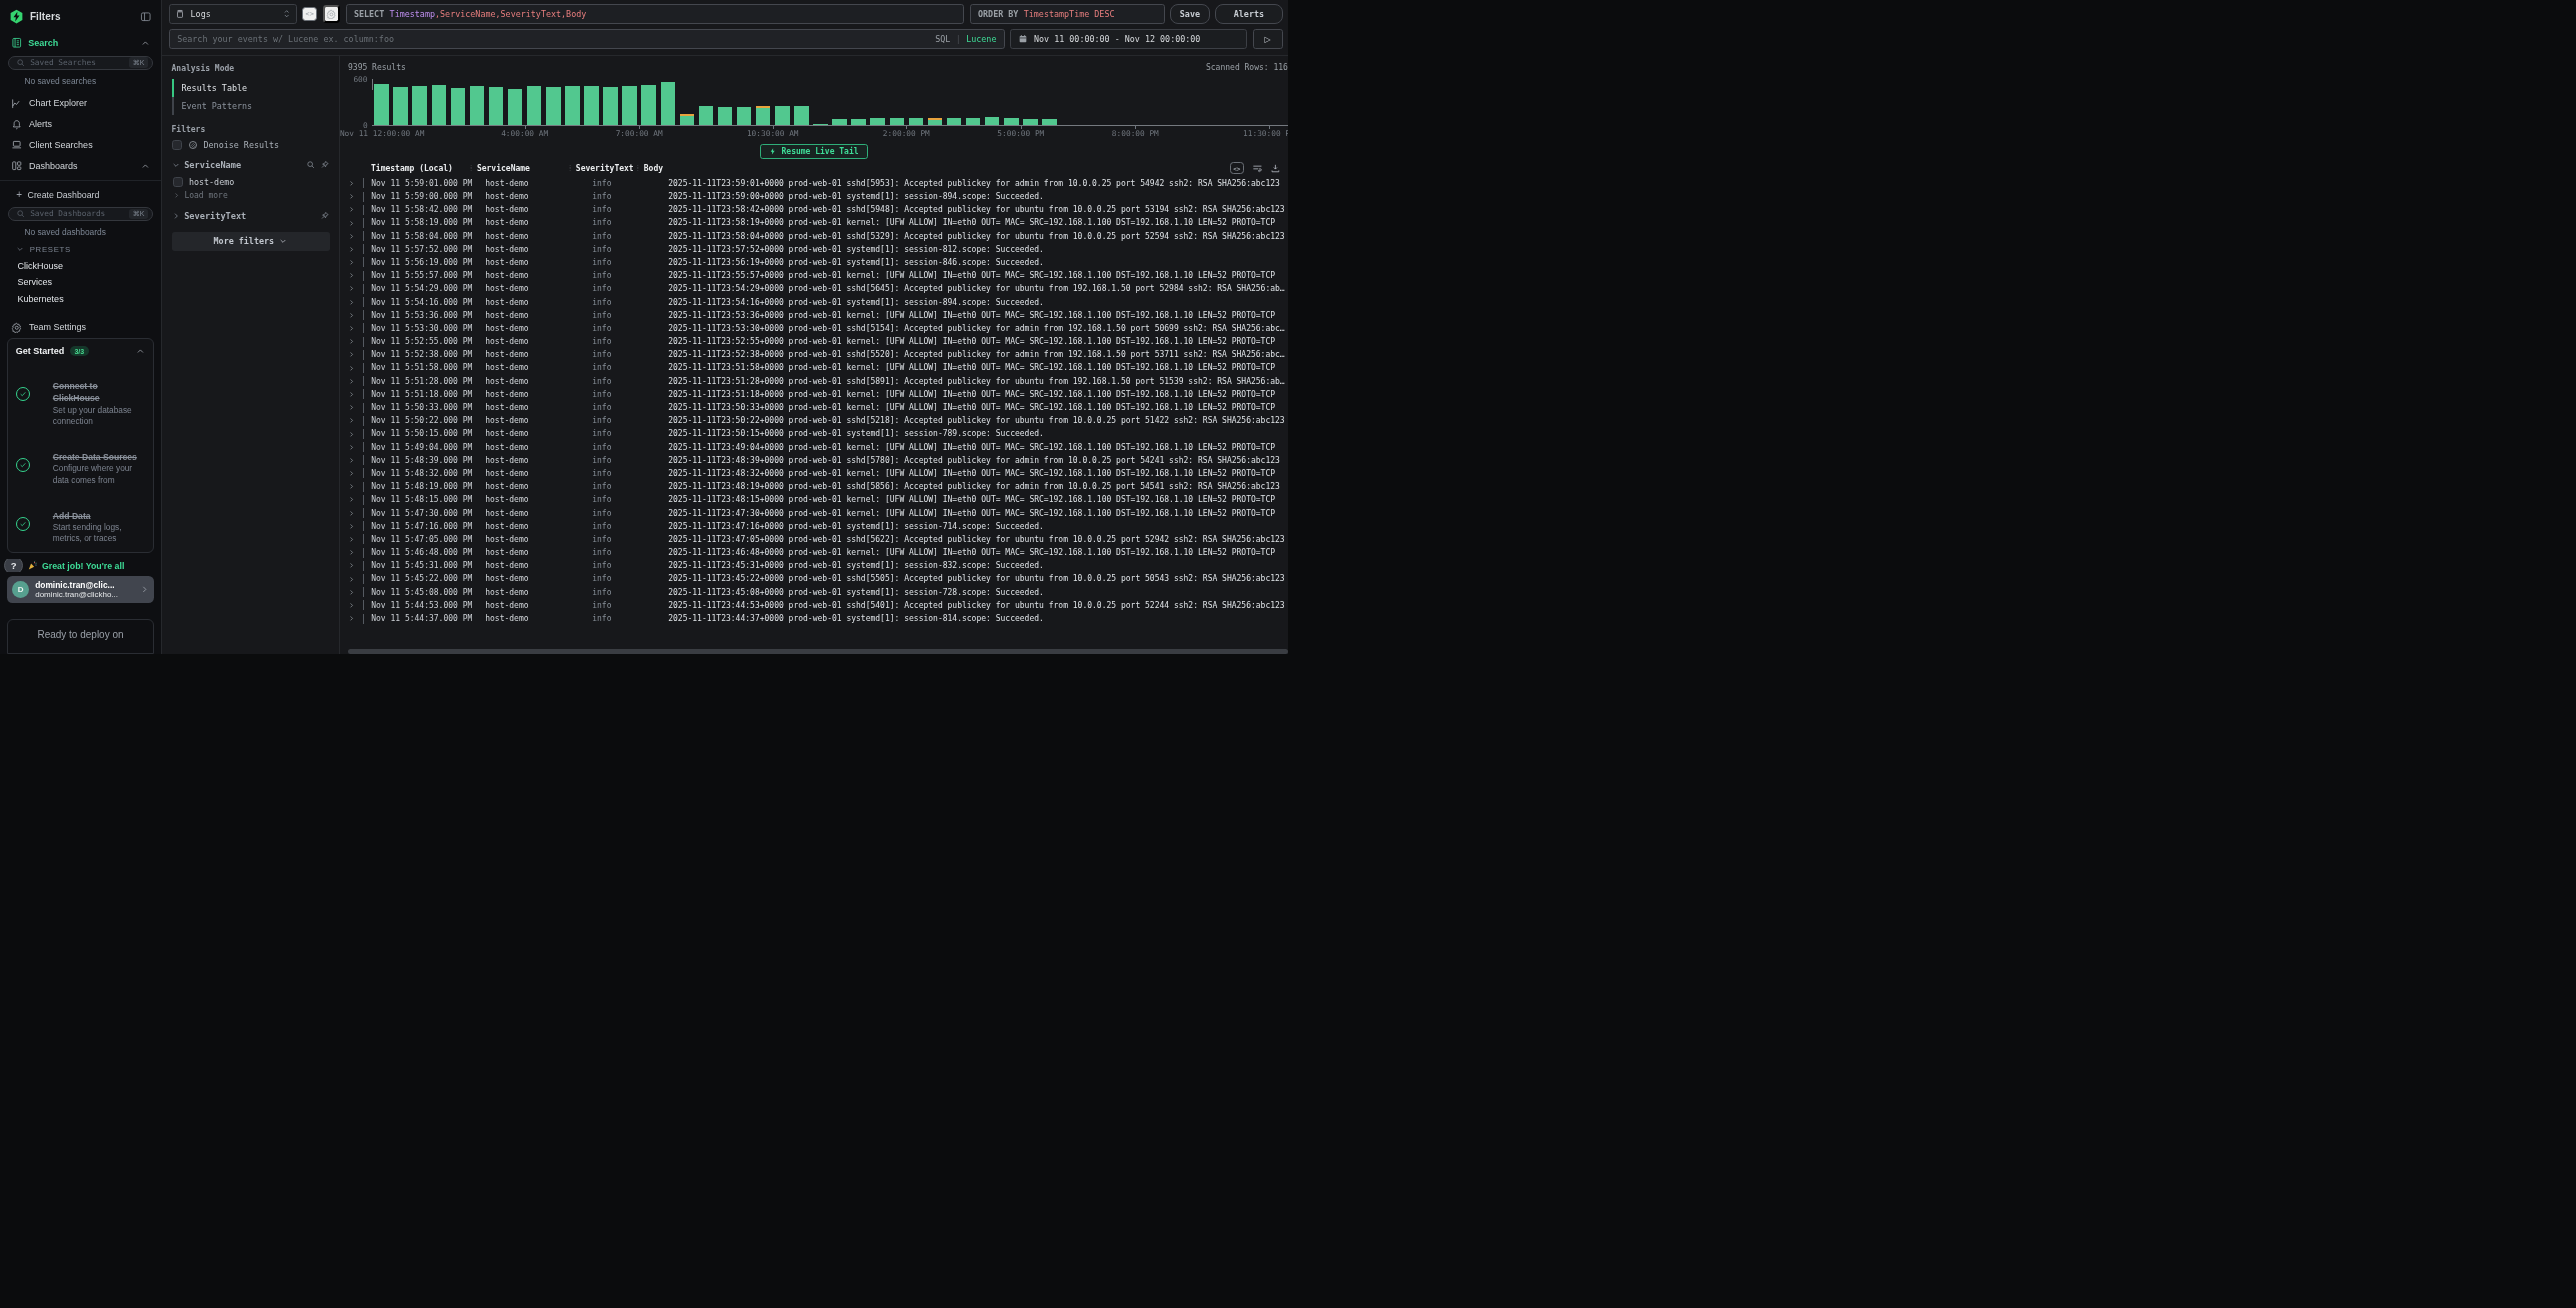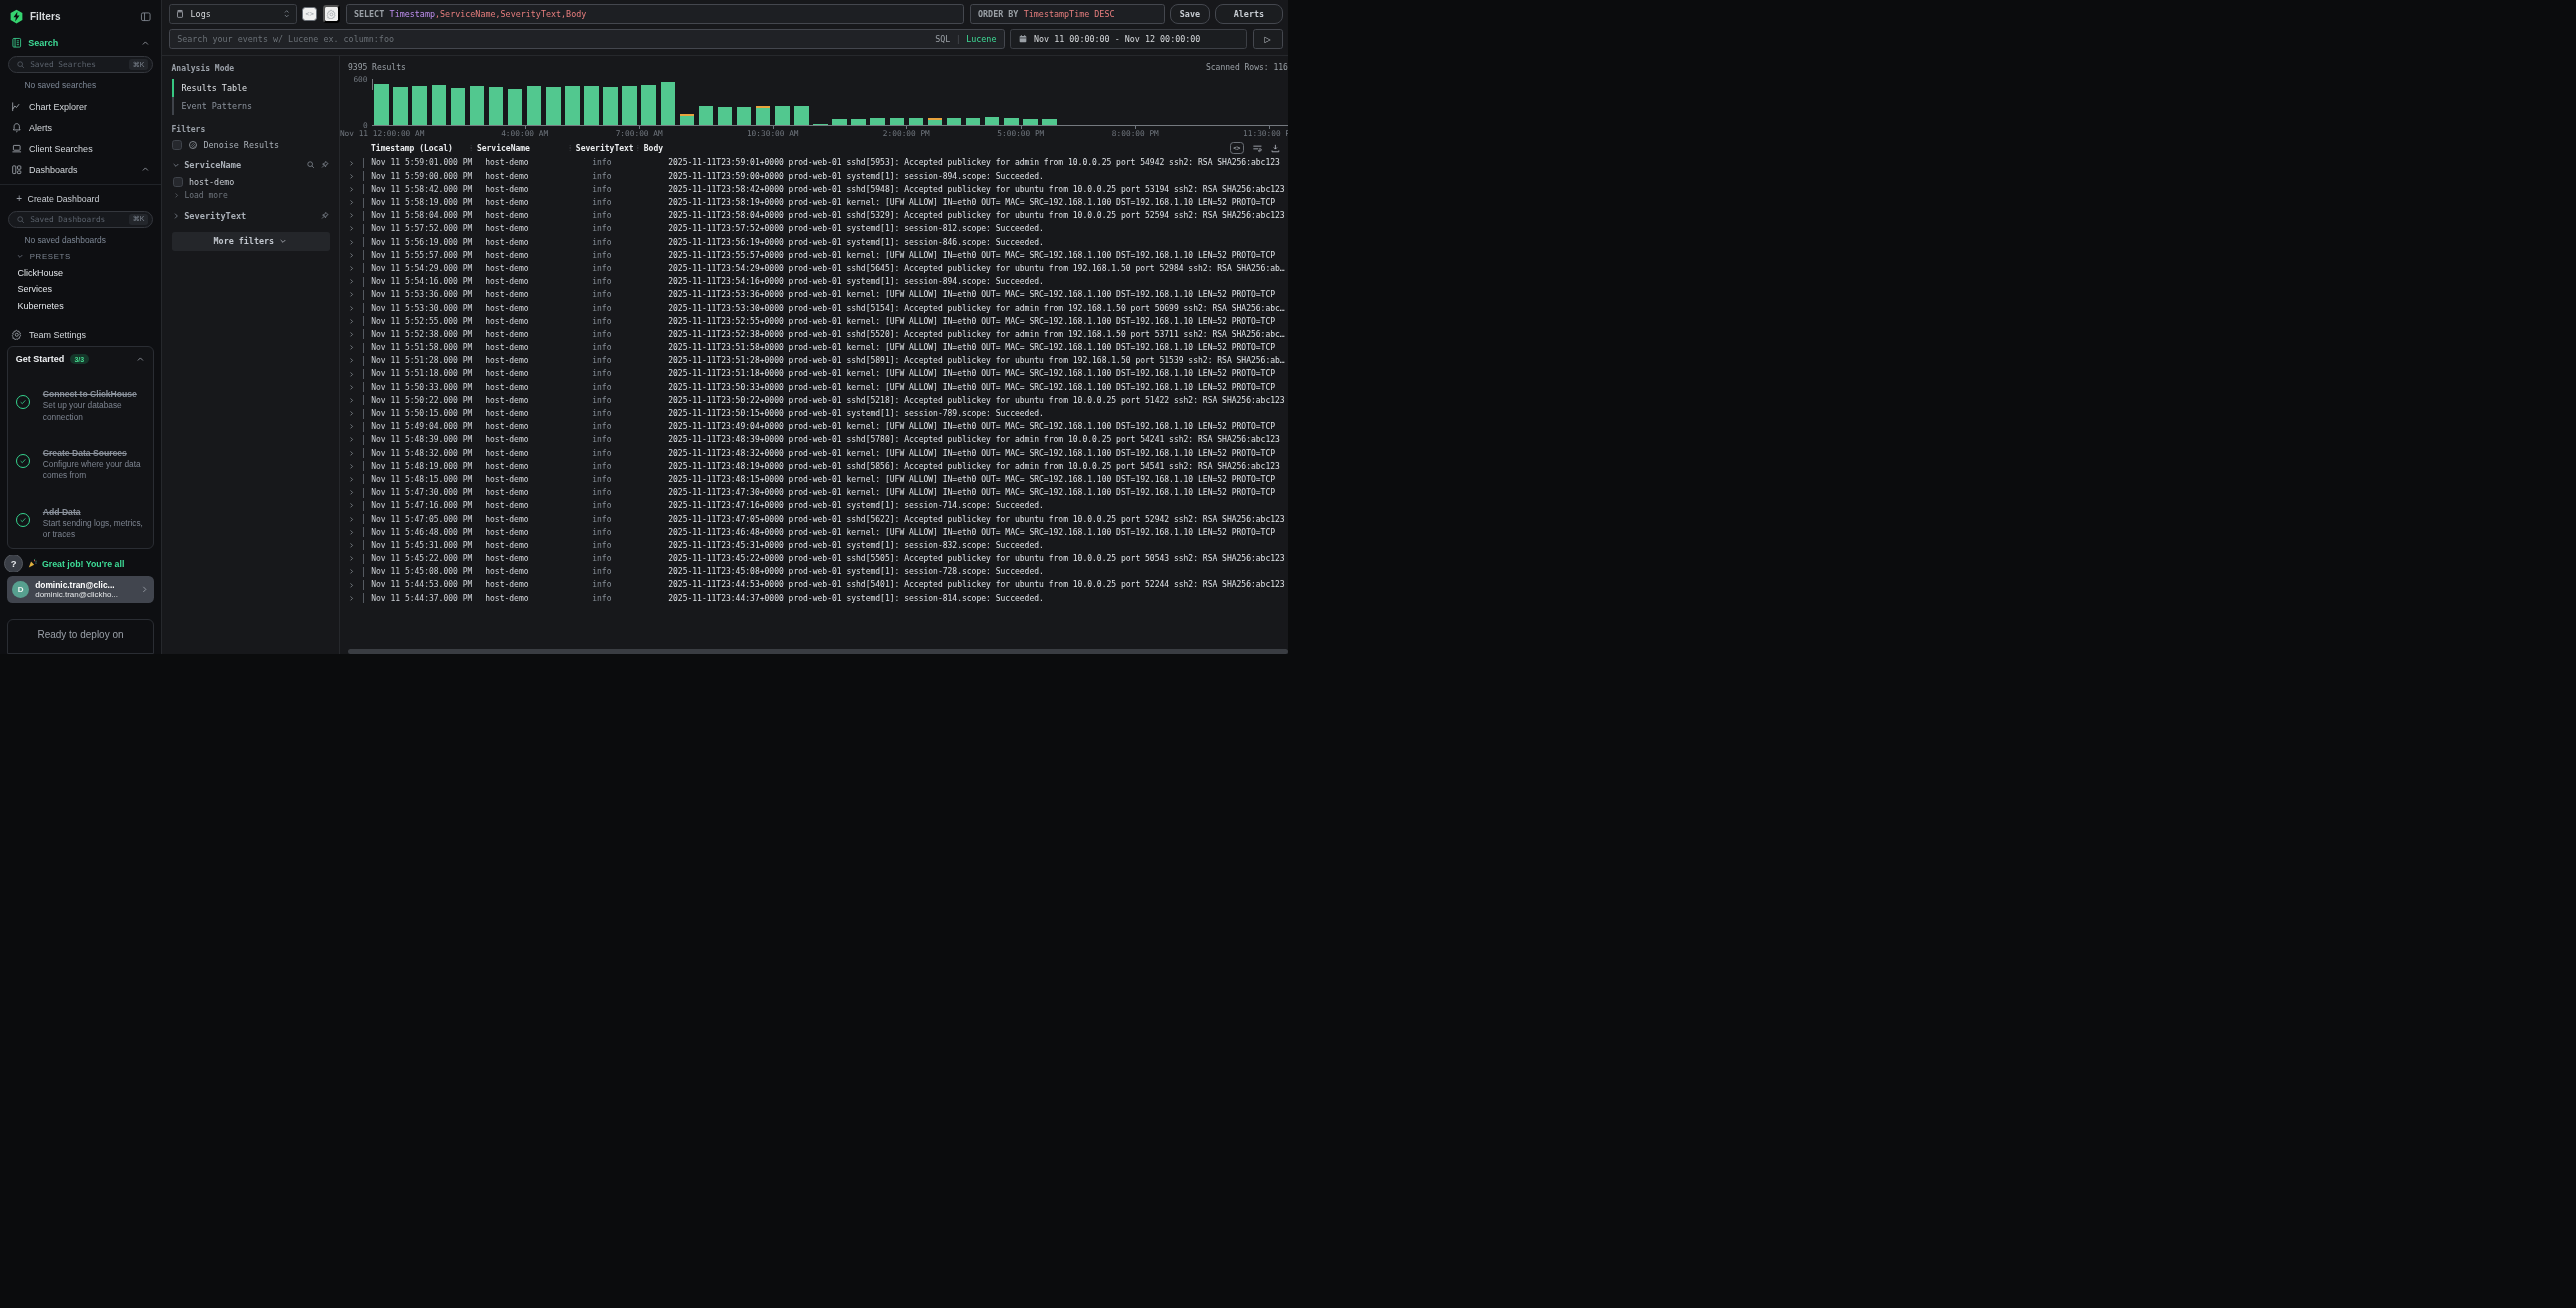--- a/index.html
+++ b/index.html
@@ -36,21 +36,21 @@
   .create-dash{display:flex;align-items:center;gap:5.4px;color:#c9cdd2;font-size:8.8px;padding:4px 5.4px 5.4px 9.5px;cursor:pointer}
   .presets-head{display:flex;align-items:center;gap:5.4px;color:#7d8592;font-size:7.8px;letter-spacing:0.7px;padding:4.7px 5.4px 3.4px 9.5px;cursor:pointer}
   .preset{padding:3.4px 5.4px 3.4px 10.8px;font-size:9px;color:#e3e6ea;cursor:pointer}
   .team{margin-top:9.5px}
   
   .gs-card{margin-top:auto;border:0.7px solid #2a2d33;border-radius:6px;padding:7.4px 8px;background:#121316}
   .gs-head{display:flex;align-items:center;gap:5.4px}
   .gs-title{font-weight:bold;font-size:9px;color:#f1f3f5}
   .gs-badge{background:#15372a;color:#46d98f;font-weight:bold;font-size:7px;border-radius:6.8px;padding:1.4px 4.7px}
   .gs-head .spacer{flex:1}
-  .gs-item{display:flex;gap:13px;margin-top:23px}
+  .gs-item{display:flex;gap:23px;margin-top:23px}
   .gs-check{width:14px;height:14px;min-width:14px;border:1.1px solid #35d48e;border-radius:50%;display:flex;align-items:center;justify-content:center;color:#35d48e;margin-top:8px}
   .gs-item-title{font-size:8.6px;font-weight:bold;color:#8b929c;text-decoration:line-through}
   .gs-item-desc{font-size:8.3px;color:#7d8490;margin-top:1.4px;line-height:1.35}
   .congrats{display:flex;align-items:center;gap:4px;margin:6px 0 0 -2.7px;height:17.6px;overflow:hidden}
   .help-circle{width:19px;height:19px;min-width:19px;border-radius:50%;background:#3a3e46;border:0.7px solid #54585f;color:#e8eaed;font-weight:bold;font-size:9.5px;display:flex;align-items:center;justify-content:center}
   .congrats-txt{color:#3edc97;font-weight:bold;font-size:8.8px;white-space:nowrap;overflow:hidden}
   .user-card{display:flex;align-items:center;gap:6px;background:#41454e;border-radius:5.4px;padding:4px 5.4px;margin-top:3.4px;cursor:pointer}
   .avatar{width:17px;height:17px;min-width:17px;border-radius:50%;background:#57a08f;color:#eef3f1;font-weight:bold;font-size:8px;display:flex;align-items:center;justify-content:center}
   .user-name{font-weight:bold;font-size:8.4px;color:#fff;white-space:nowrap}
   .user-mail{font-size:8px;color:#e6e8ea;white-space:nowrap}
@@ -562,20 +562,30 @@
               <div class="tick-lab" style="left: 58.3333%;">2:00:00 PM</div>
               <div class="tick" style="left: 70.8333%;"></div>
               <div class="tick-lab" style="left: 70.8333%;">5:00:00 PM</div>
               <div class="tick" style="left: 83.3333%;"></div>
               <div class="tick-lab" style="left: 83.3333%;">8:00:00 PM</div>
               <div class="tick" style="left: 97.9167%;"></div>
               <div class="tick-lab" style="left: 97.9167%;">11:30:00 PM</div>
             </div>
         </div>
 
+        <div class="livetail-row">
+          <button class="livetail">
+            <span>
+                <svg width="7.4" height="8.8" viewBox="0 0 24 24" fill="currentColor">
+                  <path d="M13.5 2 5.5 13.5 H10.5 L9.5 22 18.5 10 H13 Z"></path>
+                </svg>
+              </span>
+            <span>Resume Live Tail</span>
+          </button>
+        </div>
 
         <div class="thead">
           <span class="h-spacer"></span>
           <span class="h-ts">Timestamp (Local)</span>
           <span class="col-handle">⁞</span>
           <span class="h-svc">ServiceName</span>
           <span class="col-handle">⁞</span>
           <span class="h-sev">SeverityText</span>
           <span class="col-handle">⁞</span>
           <span class="h-body">Body</span>

